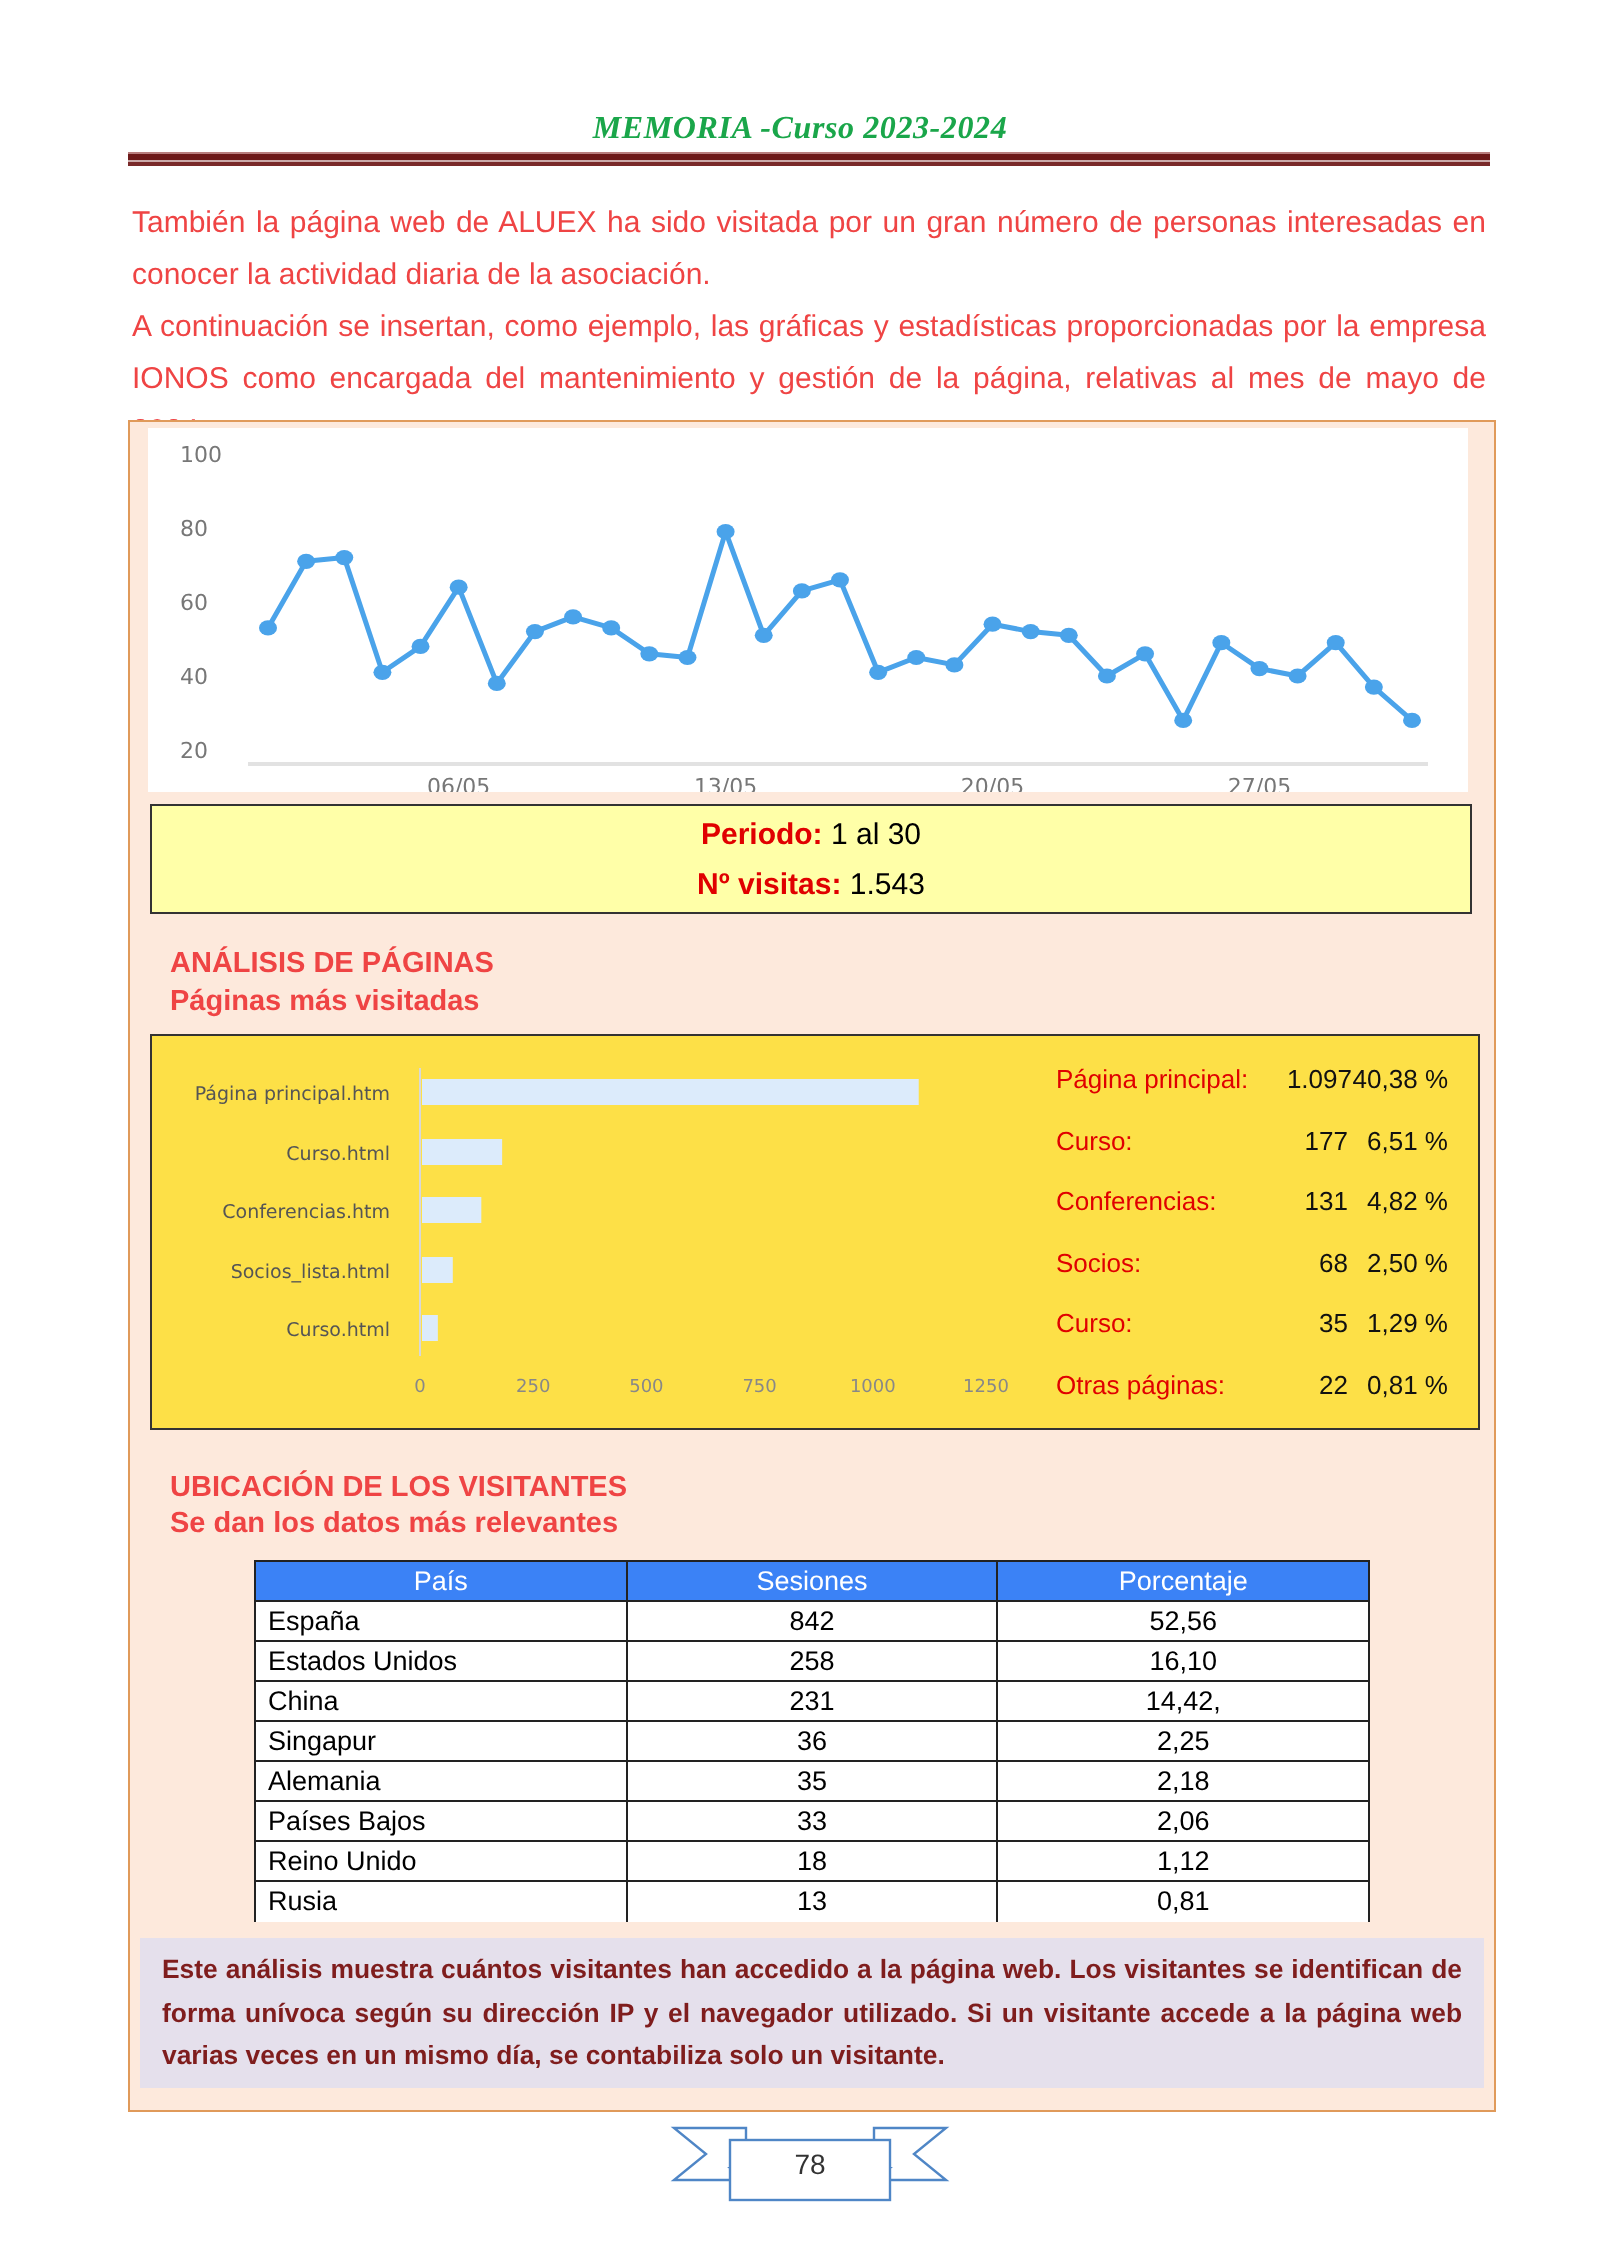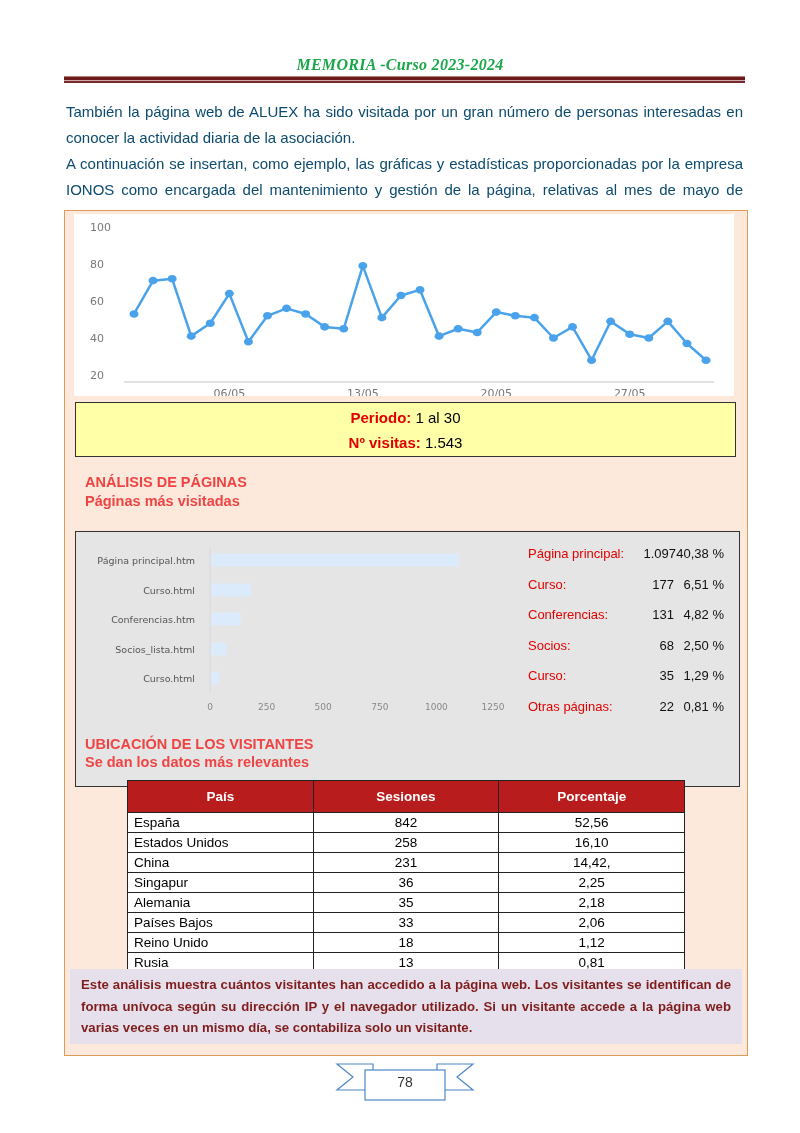--- a/index.html
+++ b/index.html
@@ -11,21 +11,21 @@
     font-family: "Liberation Serif", serif; font-style: italic; font-weight: bold;
     font-size: 16px; color: #1aa64a; letter-spacing: 0.3px;
   }
   .header-rule {
     position: absolute; top: 76px; left: 64px; width: 681px; height: 7px;
     background: linear-gradient(#b97f7f 0px, #b97f7f 1px, #6d1a1a 1px, #6d1a1a 4px, #caa 4px, #caa 5px, #7a2a2a 5px, #7a2a2a 7px);
   }
 
   .intro {
     position: absolute; top: 99px; left: 66px; width: 677px;
-    font-size: 15px; line-height: 26px; text-align: justify; color: #0c4a6e;
+    font-size: 15px; line-height: 26px; text-align: justify; color: #ef4444;
   }
   .intro p { text-align-last: auto; }
 
   .frame {
     position: absolute; top: 210px; left: 64px; width: 684px; height: 846px;
     background: #fde9dc; border: 1.5px solid #e09a5a;
   }
 
   .line-chart {
     position: absolute; top: 214px; left: 74px; width: 660px; height: 182px; background: #fff;
@@ -37,39 +37,39 @@
     background: #ffffa8; border: 1.5px solid #333; text-align: center;
     font-size: 15px; line-height: 25px; padding-top: 2px;
   }
   .period-box .lbl { color: #e00000; font-weight: bold; margin-top: 12px; }
 
   .section-title {
     position: absolute; left: 85px; color: #ef4444; font-weight: bold; font-size: 14.5px; line-height: 18px;
   }
 
   .pages-box {
-    position: absolute; top: 531px; left: 75px; width: 665px; height: 256px;
-    background: #e5e5e5; border: 1.5px solid #333;
+    position: absolute; top: 517px; left: 75px; width: 665px; height: 198px;
+    background: #fde047; border: 1.5px solid #333;
   }
   .bar-chart { position: absolute; top: 0; left: 0; width: 440px; height: 196px; }
   .bar-chart svg { width: 100%; height: 100%; display: block; }
 
   .pages-stats { position: absolute; top: 9px; left: 452px; width: 210px; font-family: "Liberation Sans", sans-serif; font-size: 13px; }
   .stat-row { position: relative; height: 30.5px; line-height: 26px; }
   .stat-row .name { position: absolute; left: 0; color: #e00000; font-weight: normal; }
   .stat-row .val { position: absolute; right: 64px; text-align: right; color: #111; }
   .stat-row .pct { position: absolute; right: 14px; text-align: right; color: #111; }
   .stat-row.first .val { right: 64px; margin-left: 45px; }
 
   .country-table {
     position: absolute; top: 780px; left: 127px; width: 558px;
     border-collapse: collapse; font-size: 13.5px; background: #fff;
   }
   .country-table th {
-    background: #b91c1c; color: #fff; font-weight: bold; height: 32px; border: 1.5px solid #222; text-align: center;
+    background: #3b82f6; color: #fff; font-weight: normal; height: 20px; border: 1.5px solid #222; text-align: center;
   }
   .country-table td { height: 20px; border: 1.5px solid #222; padding: 0 6px; color: #000; }
   .country-table td.c { text-align: center; }
   .country-table tr:last-child td { border-bottom: none; }
   .country-table col.c1 { width: 186px; }
   .country-table col.c2 { width: 186px; }
   .country-table col.c3 { width: 186px; }
 
   .note-box {
     position: absolute; top: 969px; left: 70px; width: 672px; height: 75px;

